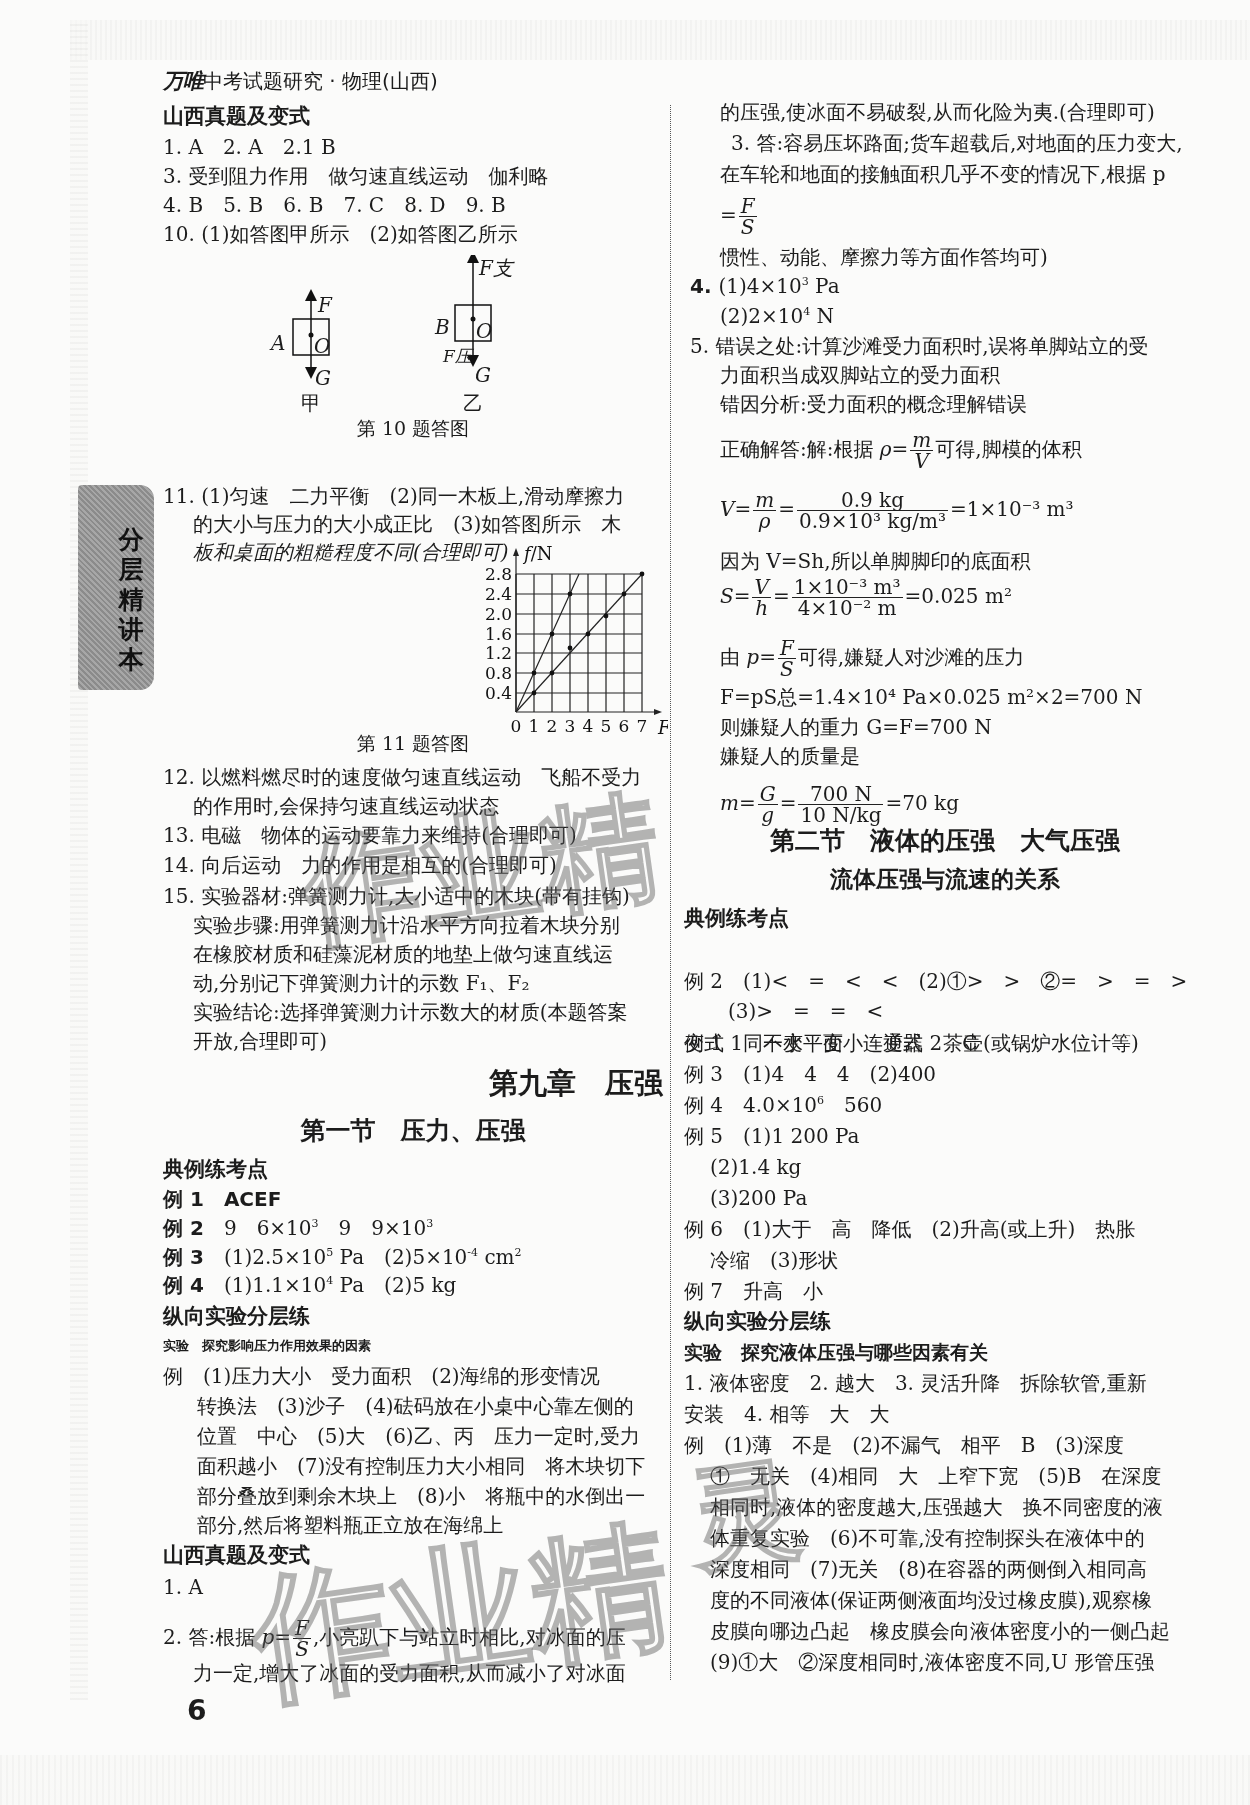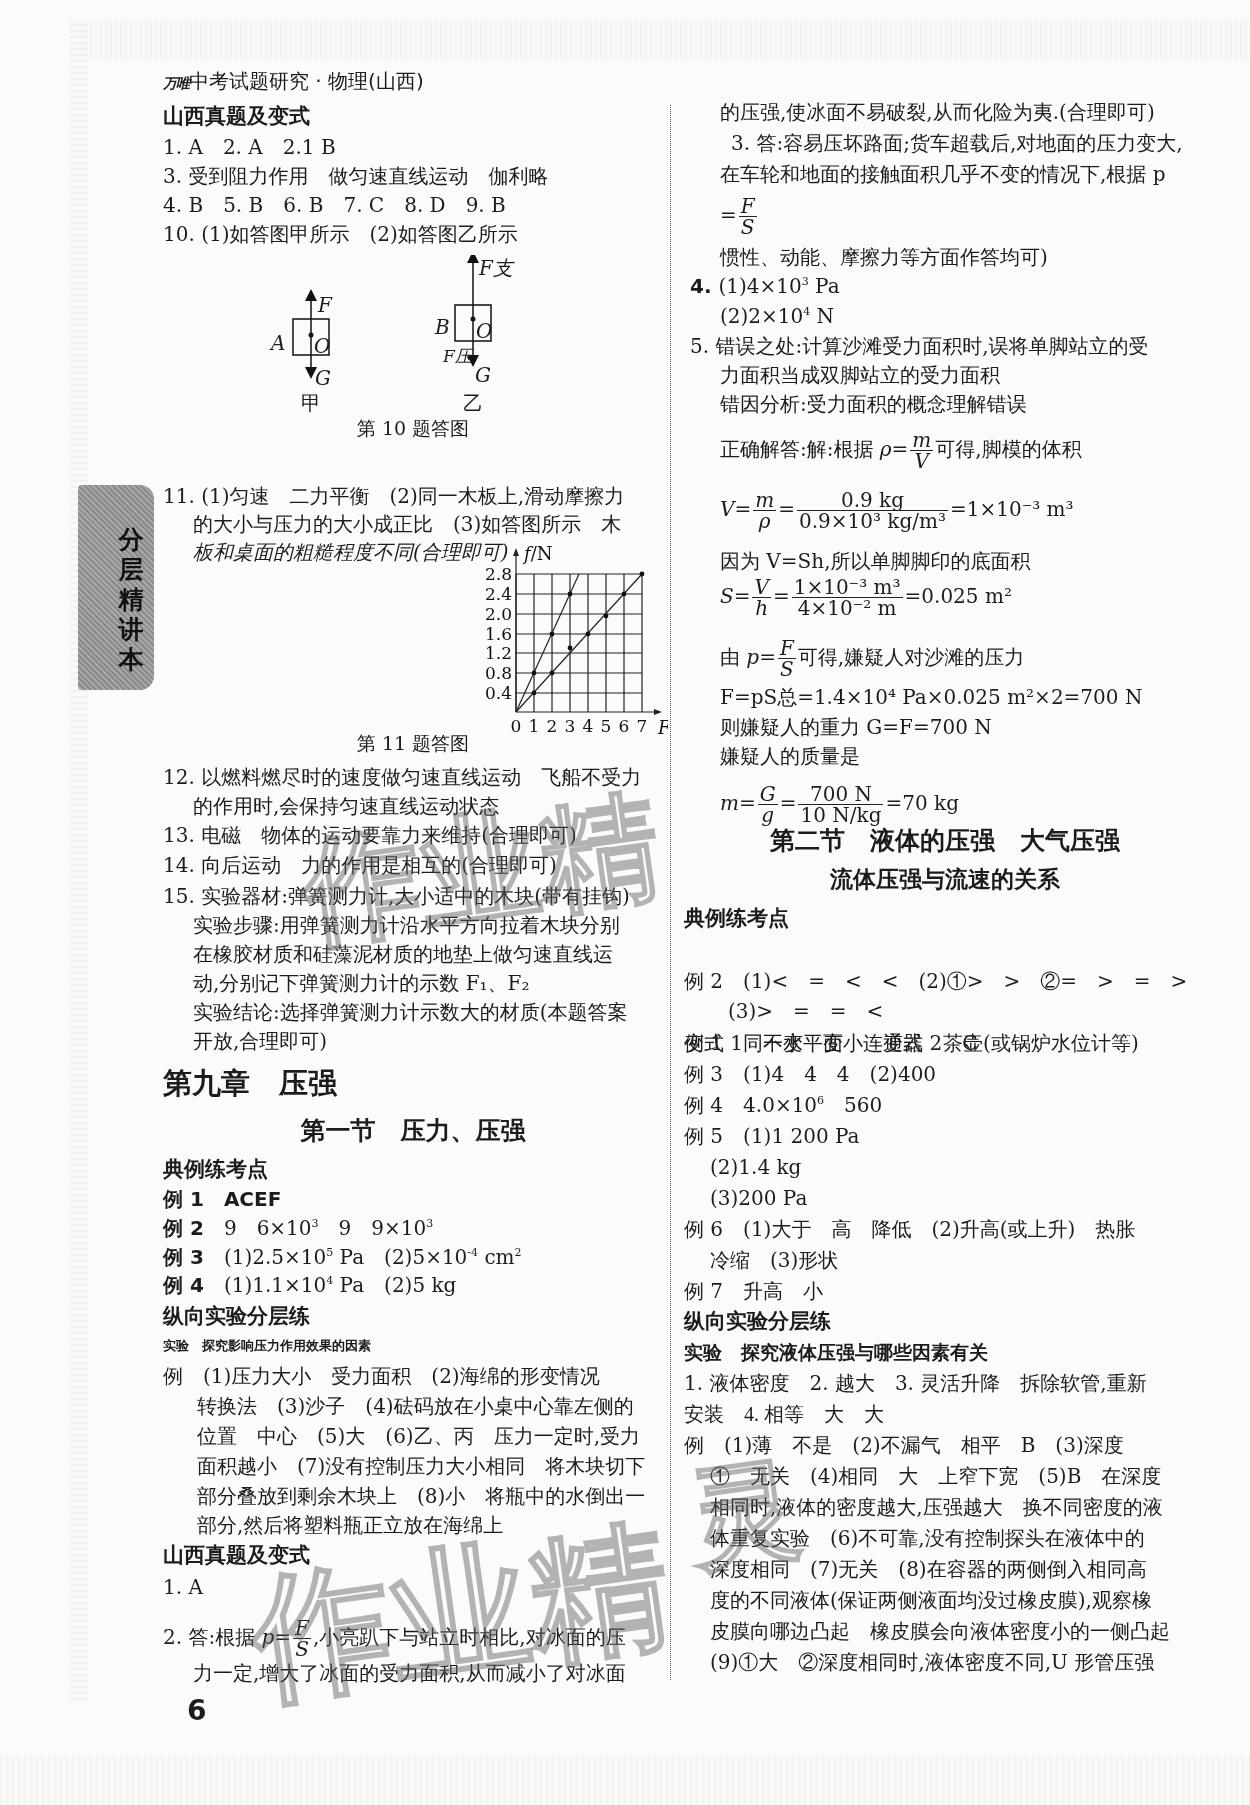--- a/index.html
+++ b/index.html
@@ -30,27 +30,27 @@
   .divider {
     position: absolute; left: 670px; top: 105px; width: 0; height: 1575px;
     border-left: 1.5px dotted #555;
   }
   .ln {
     position: absolute; white-space: nowrap; font-size: 20px; line-height: 26px;
     font-family: "DejaVu Serif", "Liberation Serif", serif;
   }
   .hd { font-family: "DejaVu Sans", "Liberation Sans", sans-serif; font-weight: bold; font-size: 21px; }
   .num { font-family: "DejaVu Sans", "Liberation Sans", sans-serif; font-weight: bold; }
-  .h-chapter { font-family: "DejaVu Sans", "Liberation Sans", sans-serif; font-weight: bold; font-size: 29px; width: 100%; text-align: left; white-space: pre; }
+  .h-chapter { font-family: "DejaVu Sans", "Liberation Sans", sans-serif; font-weight: bold; font-size: 29px; width: 100%; text-align: right; white-space: pre; }
   .h-section { font-family: "DejaVu Sans", "Liberation Sans", sans-serif; font-weight: bold; font-size: 25px; width: 100%; text-align: center; white-space: pre; }
   .caption { width: 100%; text-align: center; font-size: 19px; }
   .ind { padding-left: 30px; }
   .ind2 { padding-left: 34px; }
   .header-title { font-family: "DejaVu Sans", "Liberation Sans", sans-serif; font-size: 20px; }
-  .logo { font-family: Liberation Sans, sans-serif; font-weight: 900; font-style: italic; font-size: 14px; letter-spacing: -1px; }
+  .logo { font-family: Liberation Sans, sans-serif; font-weight: 900; font-style: italic; font-size: 21px; letter-spacing: -1px; }
   .tab {
     position: absolute; left: 78px; top: 485px; width: 76px; height: 205px;
     background: repeating-linear-gradient(45deg, #8b8b8b 0 2px, #a7a7a7 2px 4px);
     border-radius: 4px 14px 14px 4px;
   }
   .tab-text {
     position: absolute; left: 38px; top: 40px; width: 30px;
     font-family: "DejaVu Sans", "Liberation Sans", sans-serif; font-weight: bold; font-size: 25px;
     color: #111; line-height: 30px; word-break: break-all; text-align: center;
   }
@@ -267,21 +267,21 @@
   </div>
   <div class="ln" style="top:1123px; left:-6px;">例 5　(1)1 200 Pa</div>
   <div class="ln" style="top:1154px; left:20px;">(2)1.4 kg</div>
   <div class="ln" style="top:1185px; left:20px;">(3)200 Pa</div>
   <div class="ln" style="top:1216px; left:-6px;">例 6　(1)大于　高　降低　(2)升高(或上升)　热胀</div>
   <div class="ln" style="top:1247px; left:20px;">冷缩　(3)形状</div>
   <div class="ln" style="top:1278px; left:-6px;">例 7　升高　小</div>
   <div class="ln hd" style="top:1308px; left:-6px;">纵向实验分层练</div>
   <div class="ln hd" style="top:1339px; left:-6px; font-size:19px;">实验　探究液体压强与哪些因素有关</div>
   <div class="ln" style="top:1370px; left:-6px;">1. 液体密度　2. 越大　3. 灵活升降　拆除软管,重新</div>
-  <div class="ln" style="top:1401px; left:-6px;font-family:Liberation Serif, serif;">安装　4. 相等　大　大</div>
+  <div class="ln" style="top:1401px; left:-6px;">安装　4. 相等　大　大</div>
   <div class="ln" style="top:1432px; left:-6px;">例　(1)薄　不是　(2)不漏气　相平　B　(3)深度</div>
   <div class="ln" style="top:1463px; left:20px;">①　无关　(4)相同　大　上窄下宽　(5)B　在深度</div>
   <div class="ln" style="top:1494px; left:20px;">相同时,液体的密度越大,压强越大　换不同密度的液</div>
   <div class="ln" style="top:1525px; left:20px;">体重复实验　(6)不可靠,没有控制探头在液体中的</div>
   <div class="ln" style="top:1556px; left:20px;">深度相同　(7)无关　(8)在容器的两侧倒入相同高</div>
   <div class="ln" style="top:1587px; left:20px;">度的不同液体(保证两侧液面均没过橡皮膜),观察橡</div>
   <div class="ln" style="top:1618px; left:20px;">皮膜向哪边凸起　橡皮膜会向液体密度小的一侧凸起</div>
   <div class="ln" style="top:1649px; left:20px;">(9)①大　②深度相同时,液体密度不同,U 形管压强</div>
 </div>
 

